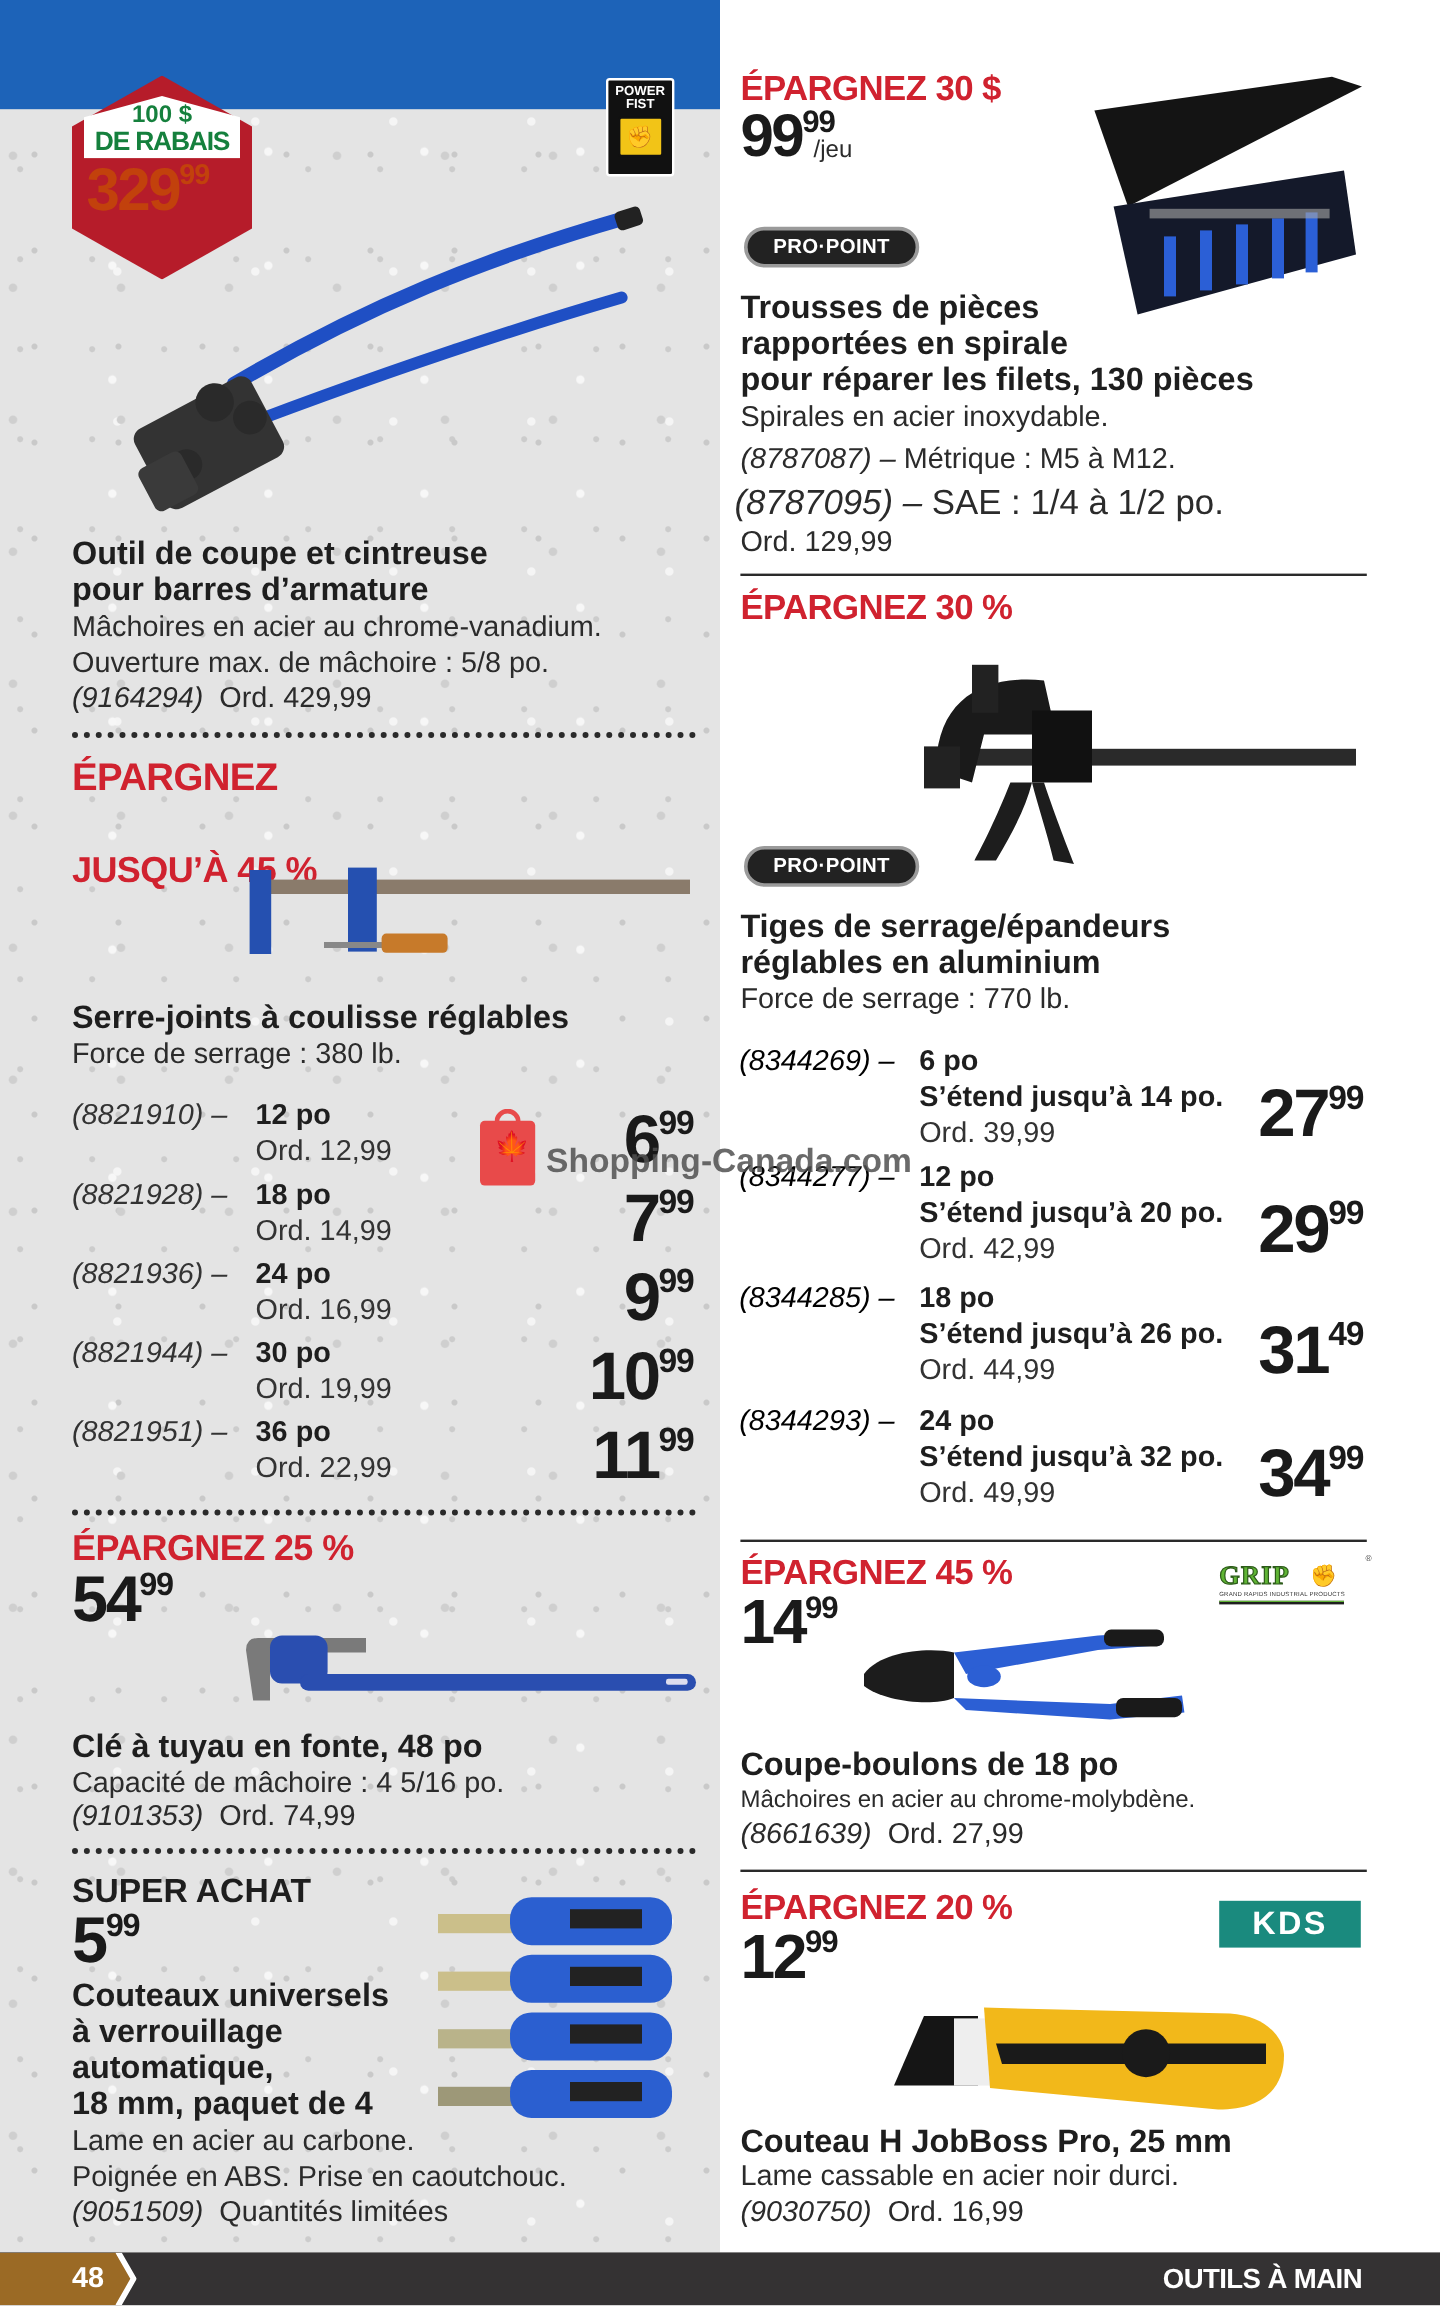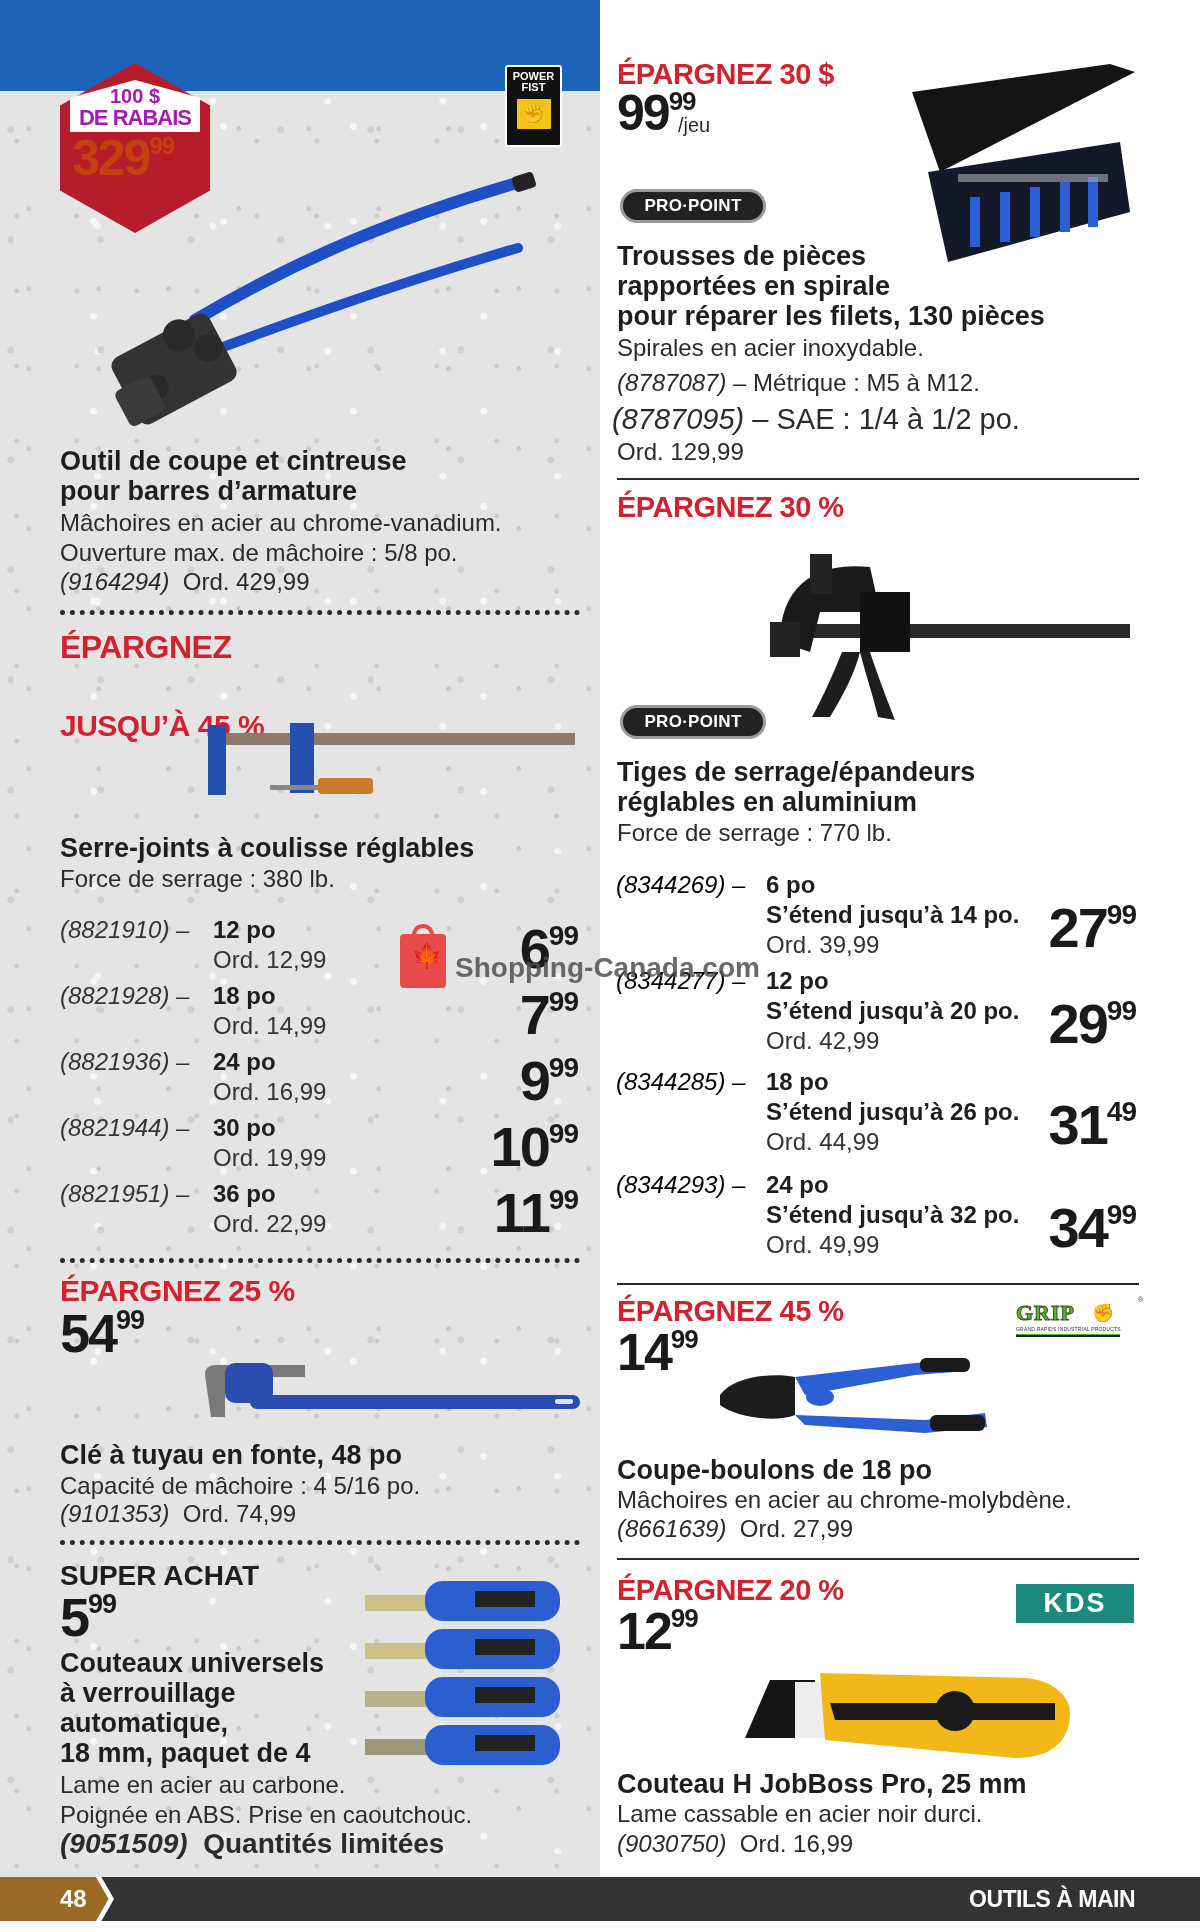--- a/index.html
+++ b/index.html
@@ -38,21 +38,21 @@
   .hex {
     position: absolute; left: 60px; top: 63px; width: 150px; height: 170px;
     background: #b61c2a;
     clip-path: polygon(50% 0, 100% 25%, 100% 75%, 50% 100%, 0 75%, 0 25%);
   }
   .hex-inner-top {
     position: absolute; left: 70px; top: 80px; width: 130px; height: 52px;
     background: #ffffff;
     clip-path: polygon(50% 0, 100% 34%, 100% 100%, 0 100%, 0 34%);
   }
-  .hex-label { position: absolute; left: 70px; width: 130px; text-align: center; font-weight: bold; color: #a21caf; line-height: 1; }
+  .hex-label { position: absolute; left: 70px; width: 130px; text-align: center; font-weight: bold; color: #15803d; line-height: 1; }
 
   .powerfist {
     position: absolute; left: 505px; top: 65px; width: 57px; height: 82px;
     background: #111; border: 2px solid #ffffff; border-radius: 3px;
     color: #fff; font-weight: bold; font-size: 11px; text-align: center; line-height: 11px; padding-top: 4px;
   }
   .powerfist .fist { display: block; margin: 4px auto 0; width: 38px; height: 34px; background: #f2c417; border: 2px solid #111; border-radius: 3px; color: #111; font-size: 18px; line-height: 30px; }
 
   .propoint {
     position: absolute; height: 34px; width: 146px;
@@ -252,21 +252,21 @@
         <rect x="120" y="26" width="60" height="16" fill="#222"></rect>
     </g>
   </svg>
 </div>
 <div class="abs title" style="left:60px;top:1648px;font-size:27px;line-height:30px;">Couteaux universels</div>
 <div class="abs title" style="left:60px;top:1678px;font-size:27px;line-height:30px;">à verrouillage</div>
 <div class="abs title" style="left:60px;top:1708px;font-size:27px;line-height:30px;">automatique,</div>
 <div class="abs title" style="left:60px;top:1738px;font-size:27px;line-height:30px;">18 mm, paquet de 4</div>
 <div class="abs desc" style="left:60px;top:1770px;font-size:24px;line-height:30px;">Lame en acier au carbone.</div>
 <div class="abs desc" style="left:60px;top:1800px;font-size:24px;line-height:30px;">Poignée en ABS. Prise en caoutchouc.</div>
-<div class="abs desc" style="left:60px;top:1829px;font-size:28px;line-height:30px;font-weight:bold;">
+<div class="abs desc" style="left:60px;top:1829px;font-size:24px;line-height:30px;">
   <span class="italic">(9051509)</span>&nbsp;
   <span>Quantités limitées</span>
 </div>
 
 <div class="right-col"></div>
 
 <div class="abs red" style="left:617px;top:57px;font-size:29px;line-height:34px;">ÉPARGNEZ 30 $</div>
 <div class="abs price" style="left:617px;top:88px;">
   <span class="whole" style="font-size:50px;line-height:50px;">99</span><span class="cents" style="font-size:26px;line-height:26px;">99</span>
 </div>
@@ -371,21 +371,21 @@
   <svg width="320" height="95" viewBox="0 0 320 95">
     <path d="M5 40 C20 20 60 18 80 22 L80 60 C60 68 20 62 5 50 Z" fill="#1c1c1c"></path>
     <path d="M80 22 L200 8 L250 5 L252 16 L200 20 L90 40 Z" fill="#2c5fd4"></path>
     <path d="M80 60 L210 65 L270 58 L272 72 L210 78 L90 70 Z" fill="#2c5fd4"></path>
     <rect x="205" y="3" width="50" height="14" rx="6" fill="#1a1a1a"></rect>
     <rect x="215" y="60" width="55" height="16" rx="6" fill="#1a1a1a"></rect>
     <ellipse cx="105" cy="42" rx="14" ry="9" fill="#2c5fd4"></ellipse>
   </svg>
 </div>
 <div class="abs title" style="left:617px;top:1455px;font-size:27px;line-height:30px;">Coupe-boulons de 18 po</div>
-<div class="abs desc" style="left:617px;top:1485px;font-size:24px;line-height:30px;">Mâchoires en acier au chrome-molybdène.</div>
+<div class="abs desc" style="left:617px;top:1485px;font-size:20px;line-height:30px;">Mâchoires en acier au chrome-molybdène.</div>
 <div class="abs desc" style="left:617px;top:1514px;font-size:24px;line-height:30px;">
   <span class="italic">(8661639)</span>&nbsp;
   <span>Ord. 27,99</span>
 </div>
 
 <div class="rule" style="left:617px;top:1558px;width:522px;"></div>
 
 <div class="abs red" style="left:617px;top:1573px;font-size:29px;line-height:34px;">ÉPARGNEZ 20 %</div>
 <div class="abs price" style="left:617px;top:1605px;">
   <span class="whole" style="font-size:52px;line-height:52px;">12</span><span class="cents" style="font-size:26px;line-height:26px;">99</span>

